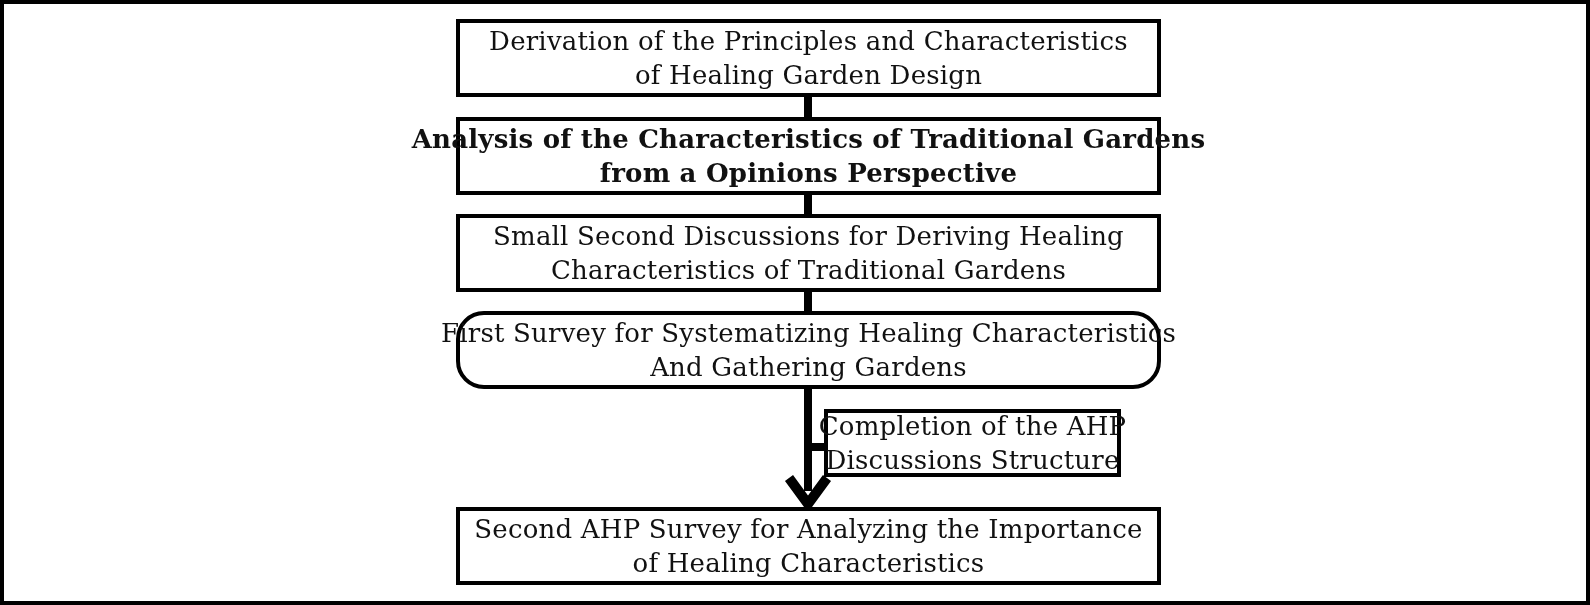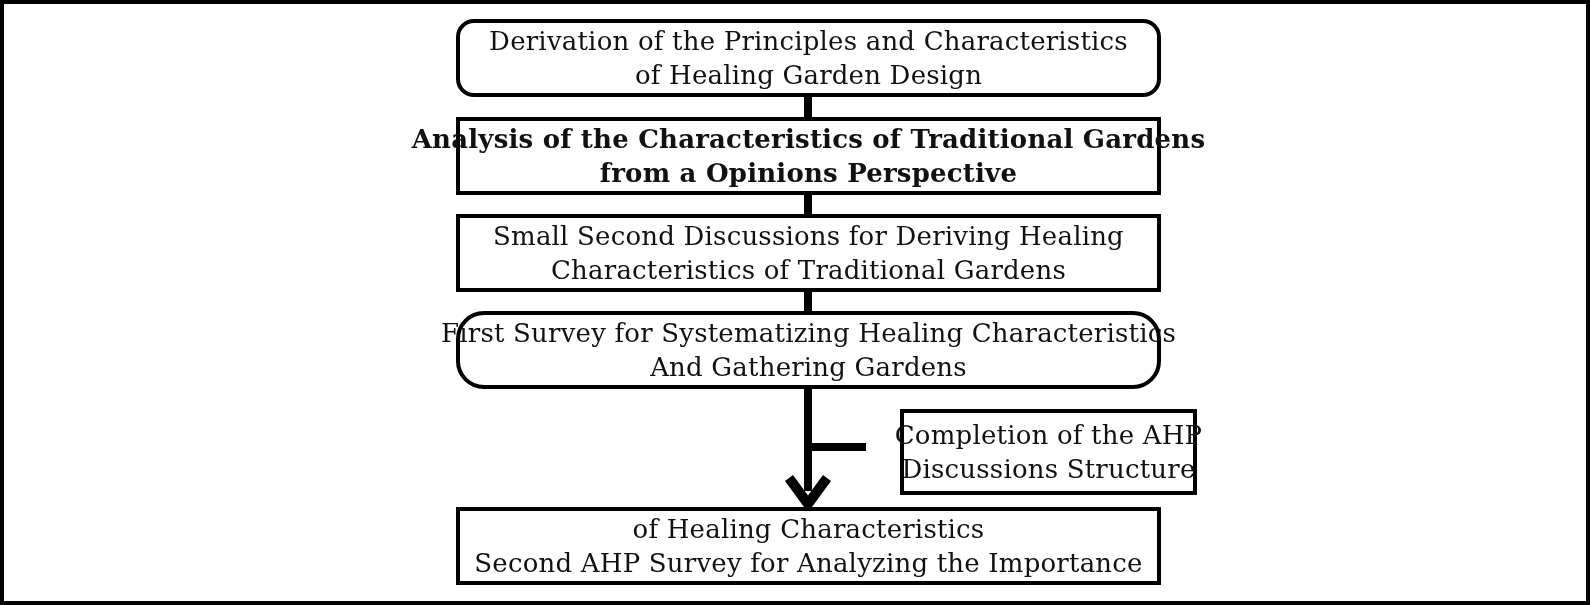--- a/index.html
+++ b/index.html
@@ -28,26 +28,26 @@
     text-align: center;
     font-size: 26px;
     line-height: 34px;
     color: #111111;
     letter-spacing: 0.2px;
   }
   .node .ln { white-space: nowrap; }
 
   
   .step   { left: 452px; width: 705px; height: 78px; }
-  .step1  { top: 15px; border-radius: 18px; }
+  .step1  { top: 15px; }
   .step2  { top: 113px; font-weight: bold; }
   .step3  { top: 210px; }
   .step4  { top: 307px; border-radius: 28px; }
   .step5  { top: 503px; }
-  .side-box { left: 896px; top: 405px; width: 297px; height: 86px; }
+  .side-box { left: 820px; top: 405px; width: 297px; height: 68px; }
 
   
   .conn {
     position: absolute;
     background: #000000;
   }
   .v-conn { left: 800px; width: 8px; }
   .conn-1 { top: 91px;  height: 24px; }
   .conn-2 { top: 188px; height: 24px; }
   .conn-3 { top: 285px; height: 24px; }
@@ -99,17 +99,17 @@
   <div class="node side-box">
     <div class="ln">Completion of the AHP</div>
     <div class="ln">Discussions Structure</div>
   </div>
 
   <svg class="arrowhead" viewBox="0 0 48 33" xmlns="http://www.w3.org/2000/svg">
     <path d="M5 3 L24 29 L43 3" fill="none" stroke="#000000" stroke-width="10" stroke-linecap="butt" stroke-linejoin="miter"></path>
   </svg>
 
   <div class="node step step5">
+    <div class="ln">Second AHP Survey for Analyzing the Importance</div>
     <div class="ln">of Healing Characteristics</div>
-    <div class="ln">Second AHP Survey for Analyzing the Importance</div>
   </div>
 
 </div>
 
 </body></html>

